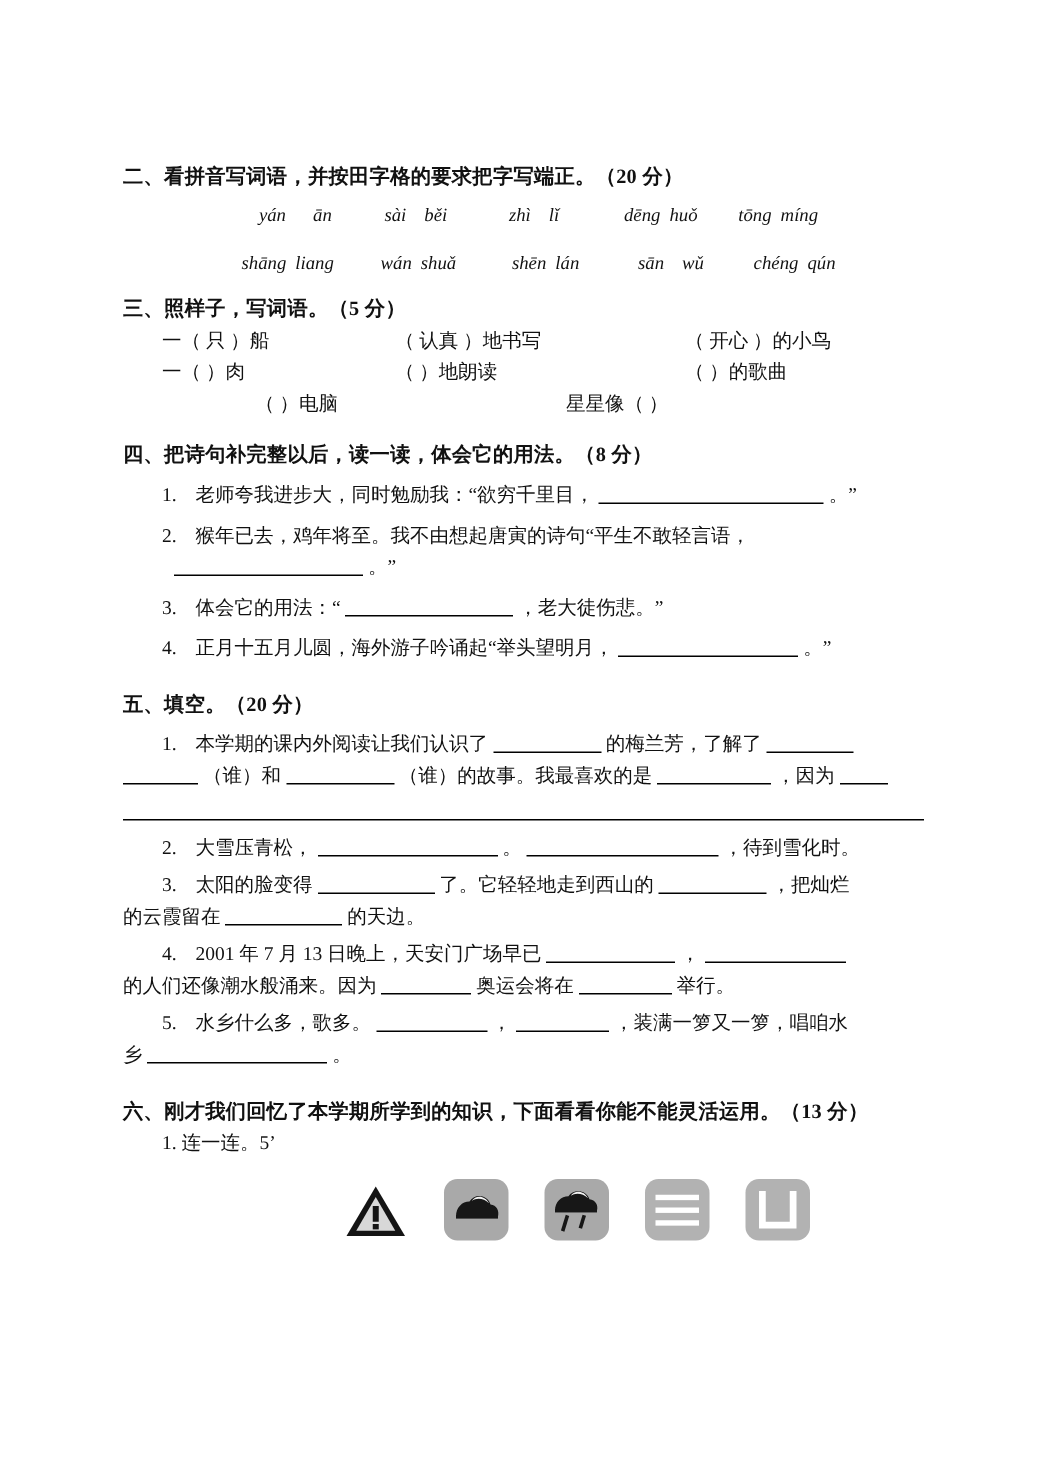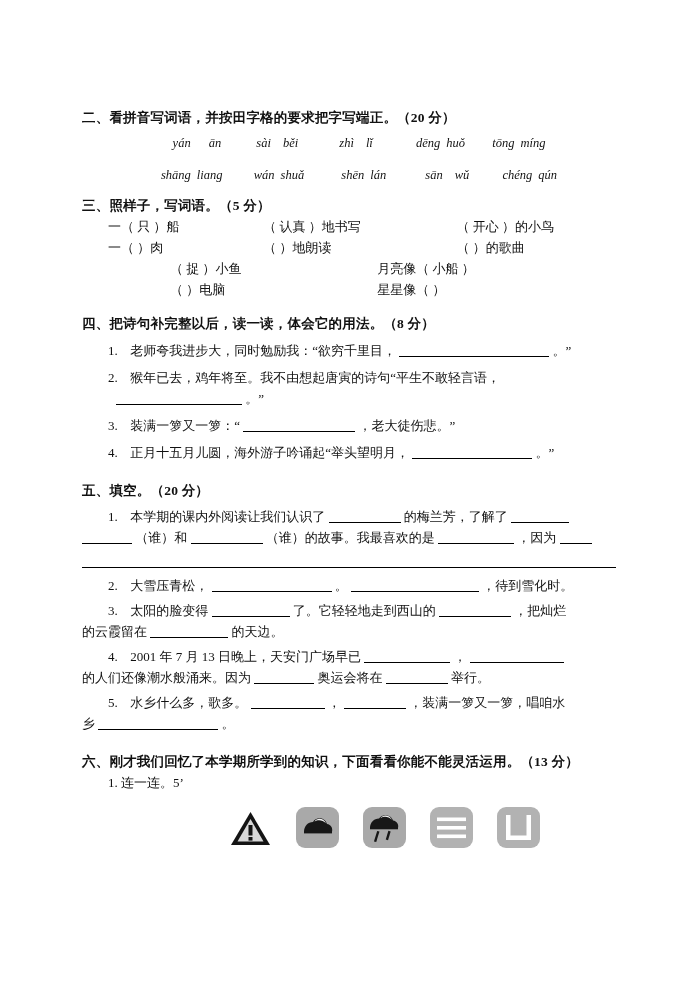--- a/index.html
+++ b/index.html
@@ -132,24 +132,20 @@
         <span class="c1">一（ 只 ）船</span>
         <span class="c2">（ 认真 ）地书写</span>
         <span class="c3">（ 开心 ）的小鸟</span>
       </div>
       <div class="cols" style="padding-left:26px">
         <span class="c1">一（      ）肉</span>
         <span class="c2">（         ）地朗读</span>
         <span class="c3">（          ）的歌曲</span>
       </div>
       <div class="cols" style="padding-left:26px">
-        <span class="pad-a">（ 捉 ）小鱼</span>
-        <span class="pad-b" style="padding-left:52px">月亮像（ 小船 ）</span>
-      </div>
-      <div class="cols" style="padding-left:26px">
         <span class="pad-a">（      ）电脑</span>
         <span class="pad-b" style="padding-left:52px">星星像（        ）</span>
       </div>
     </div>
 
     <div style="height:12px"></div>
 
     <div class="sec-block">
       <div class="sec-head">四、把诗句补完整以后，读一读，体会它的用法。（8 分）</div>
 
@@ -170,21 +166,21 @@
       </div>
       <div class="row" style="padding-left:34px">
         <span class="u" style="width:126px"></span>
         <span>。”</span>
       </div>
 
       <div style="height:6px"></div>
       <div class="row indent1">
         <span>3.</span>
         <span class="sp-sm"></span>
-        <span>装满一箩又一箩：“</span>
+        <span>体会它的用法：“</span>
         <span class="u" style="width:112px"></span>
         <span>，老大徒伤悲。”</span>
       </div>
 
       <div style="height:6px"></div>
       <div class="row indent1">
         <span>4.</span>
         <span class="sp-sm"></span>
         <span>正月十五月儿圆，海外游子吟诵起“举头望明月，</span>
         <span class="u" style="width:120px"></span>

